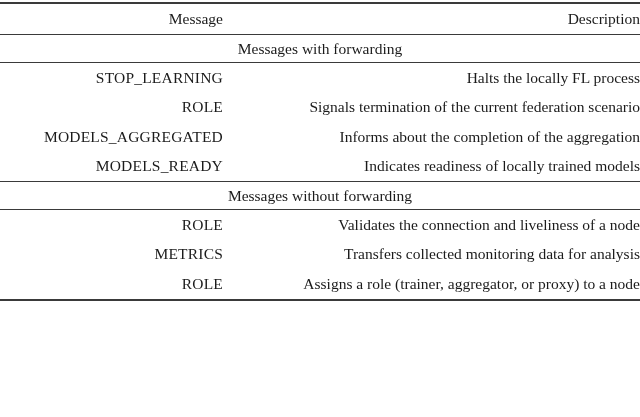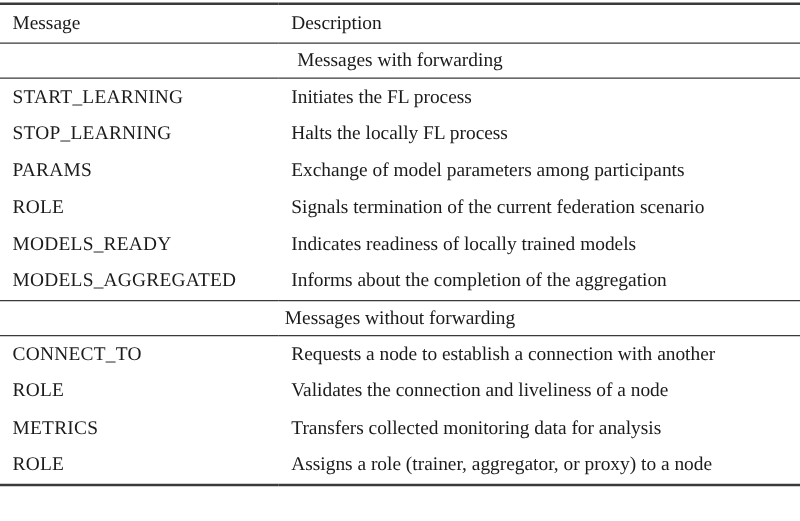--- a/index.html
+++ b/index.html
@@ -22,21 +22,21 @@
     border-collapse: collapse;
     table-layout: fixed;
     border-top: 2px solid #3a3a3a;
     border-bottom: 2px solid #3a3a3a;
     font-size: 15.5px;
   }
   col.col-msg  { width: 223px; }
   col.col-desc { width: 417px; }
   th, td {
     font-weight: normal;
-    text-align: left;
+    text-align: right;
     vertical-align: middle;
     padding: 0 0 0 10px;
     height: 29.5px;
     white-space: nowrap;
     overflow: hidden;
   }
   thead th {
     height: 30px;
     border-bottom: 1.5px solid #3a3a3a;
   }
@@ -64,49 +64,37 @@
       <tr>
         <th>Message</th>
         <th>Description</th>
       </tr>
     </thead>
     <tbody id="table-body">
         <tr class="section-row">
           <td colspan="2">Messages with forwarding</td>
         </tr>
         <tr class="data-row">
-          <td class="msg-cell">START_LEARNING</td>
-          <td class="desc-cell">Initiates the FL process</td>
-        </tr>
-        <tr class="data-row">
           <td class="msg-cell">STOP_LEARNING</td>
           <td class="desc-cell">Halts the locally FL process</td>
-        </tr>
-        <tr class="data-row">
-          <td class="msg-cell">PARAMS</td>
-          <td class="desc-cell">Exchange of model parameters among participants</td>
         </tr>
         <tr class="data-row">
           <td class="msg-cell">ROLE</td>
           <td class="desc-cell">Signals termination of the current federation scenario</td>
         </tr>
         <tr class="data-row">
+          <td class="msg-cell">MODELS_AGGREGATED</td>
+          <td class="desc-cell">Informs about the completion of the aggregation</td>
+        </tr>
+        <tr class="data-row">
           <td class="msg-cell">MODELS_READY</td>
           <td class="desc-cell">Indicates readiness of locally trained models</td>
         </tr>
-        <tr class="data-row">
-          <td class="msg-cell">MODELS_AGGREGATED</td>
-          <td class="desc-cell">Informs about the completion of the aggregation</td>
-        </tr>
         <tr class="section-row">
           <td colspan="2">Messages without forwarding</td>
-        </tr>
-        <tr class="data-row">
-          <td class="msg-cell">CONNECT_TO</td>
-          <td class="desc-cell">Requests a node to establish a connection with another</td>
         </tr>
         <tr class="data-row">
           <td class="msg-cell">ROLE</td>
           <td class="desc-cell">Validates the connection and liveliness of a node</td>
         </tr>
         <tr class="data-row">
           <td class="msg-cell">METRICS</td>
           <td class="desc-cell">Transfers collected monitoring data for analysis</td>
         </tr>
         <tr class="data-row">

